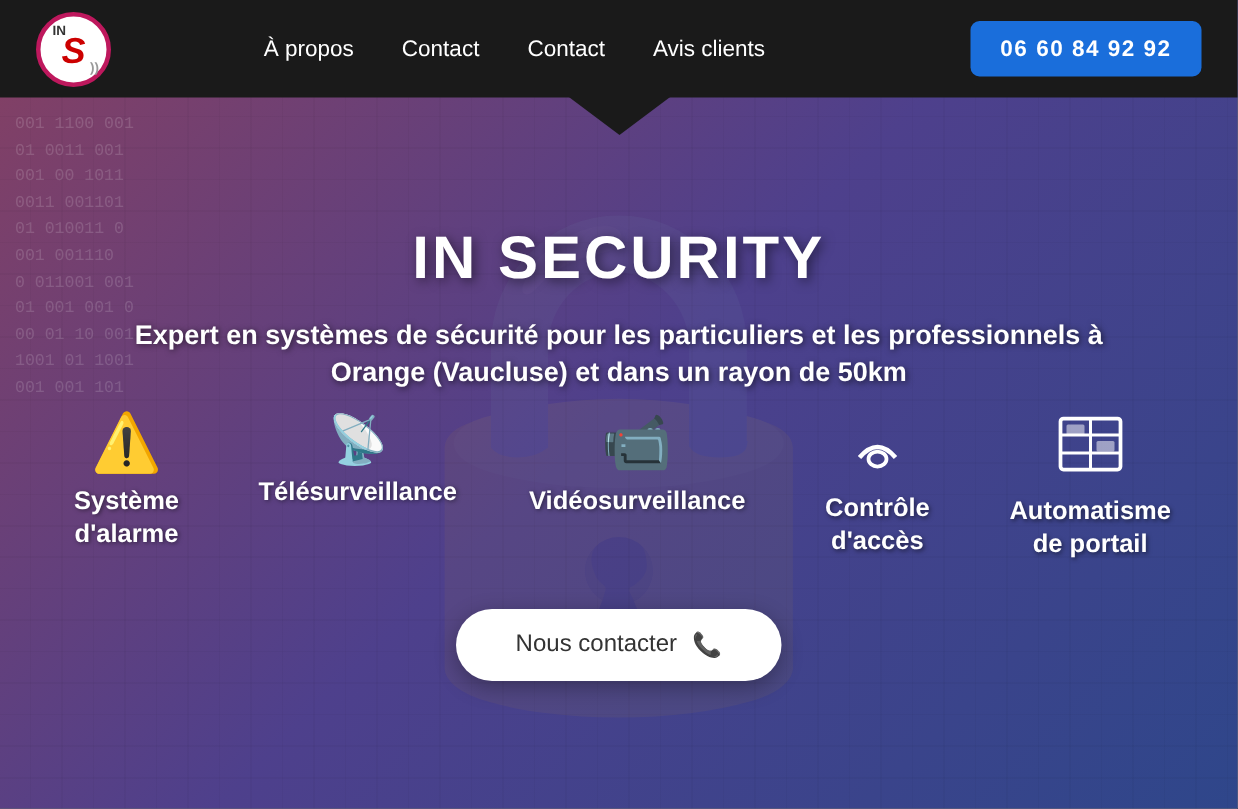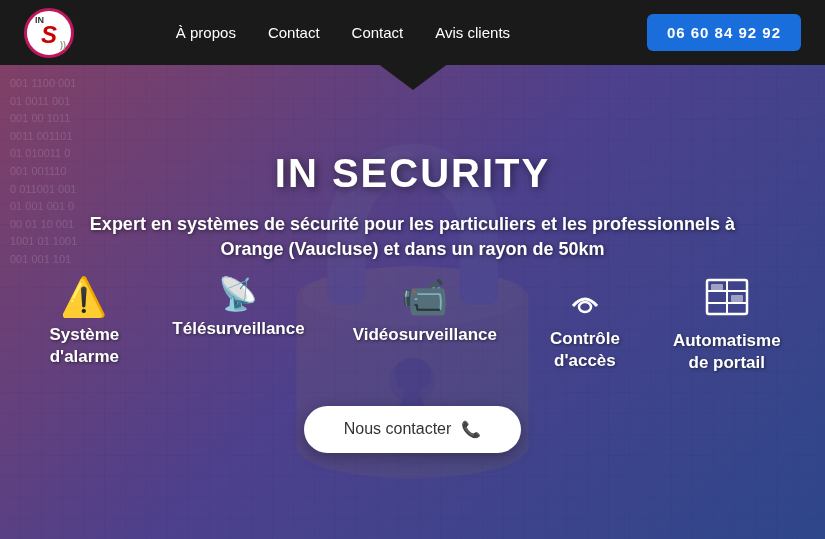--- a/index.html
+++ b/index.html
@@ -177,21 +177,21 @@
       font-size: 320px;
       opacity: 0.06;
       color: white;
       user-select: none;
     }
 
     .binary-text {
       position: absolute;
       top: 10px;
       left: 10px;
-      font-family: Liberation Sans, sans-serif;
+      font-family: Liberation Mono, monospace;
       font-size: 11px;
       color: rgba(255,255,255,0.15);
       line-height: 1.6;
       white-space: pre;
       pointer-events: none;
     }
 
     
     .triangle-top {
       position: absolute;

